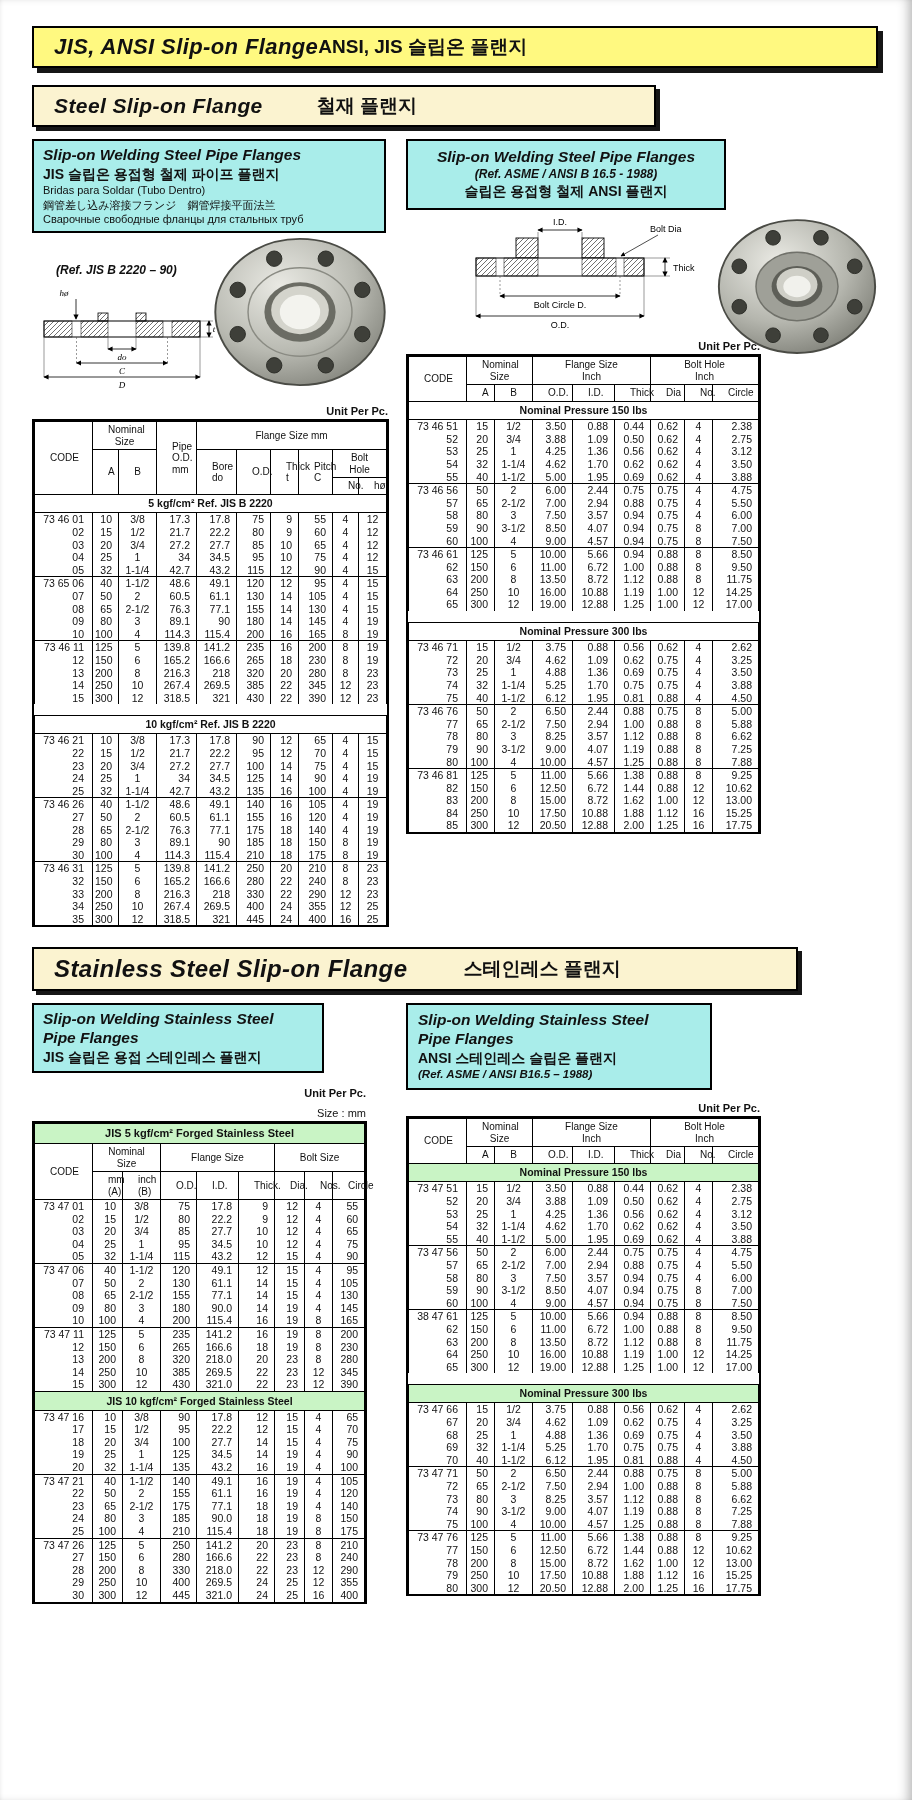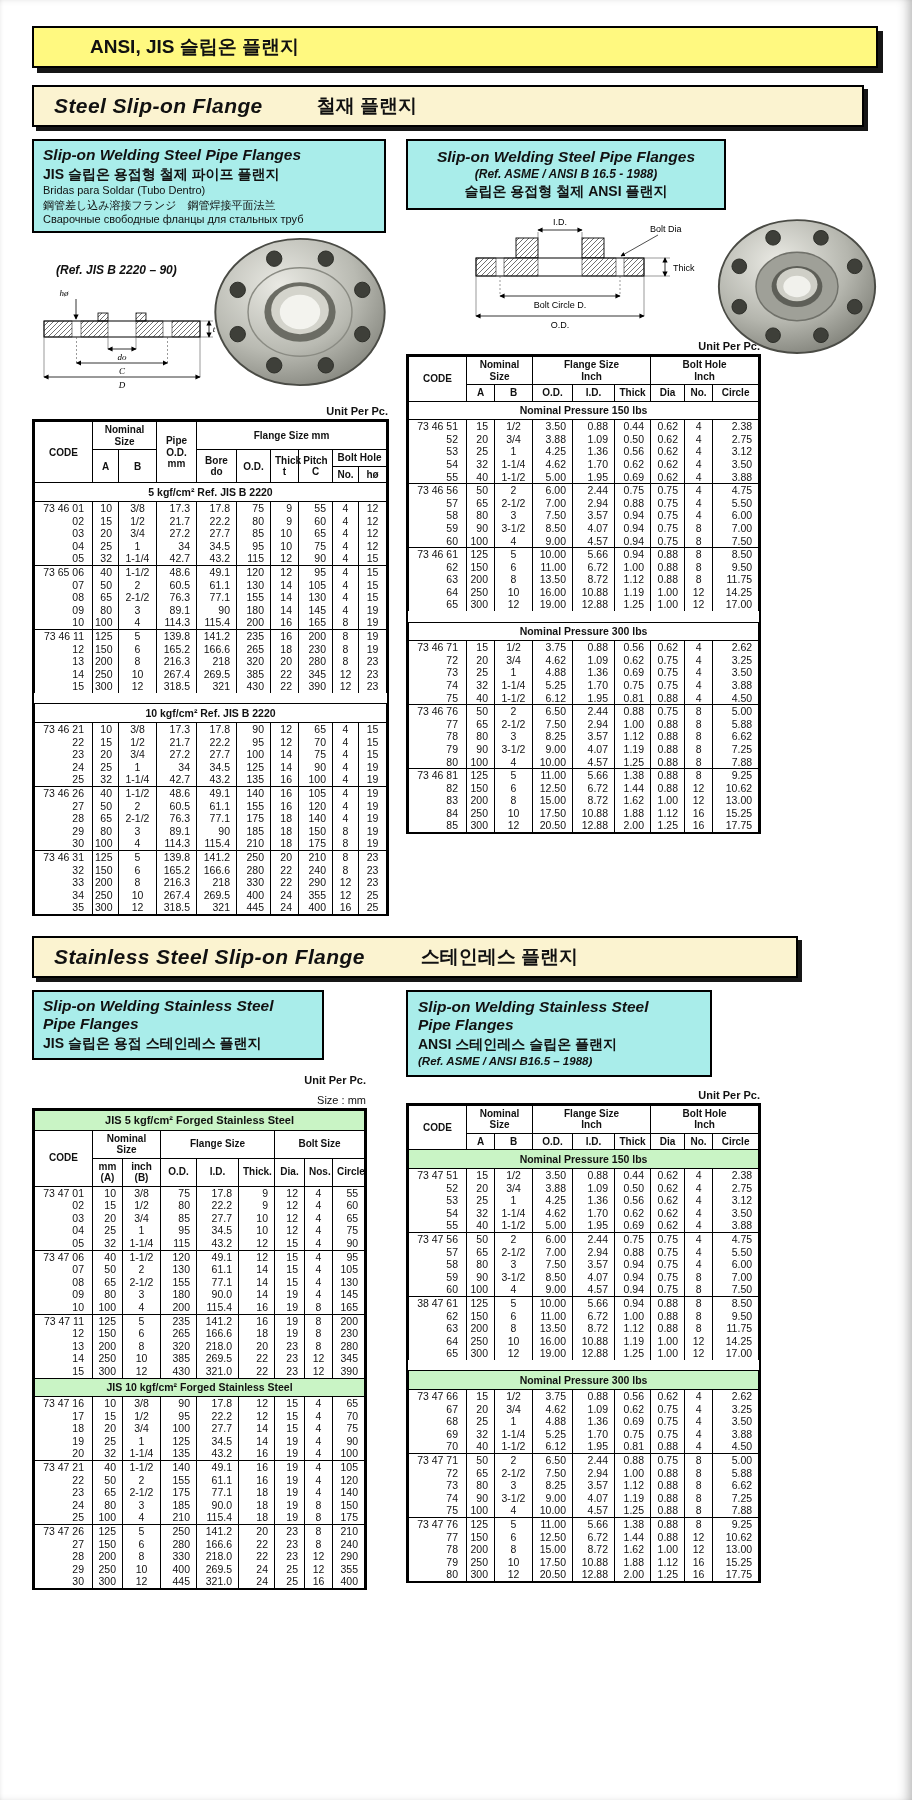--- a/index.html
+++ b/index.html
@@ -4,28 +4,28 @@
 <style>
   * { box-sizing: border-box; margin: 0; padding: 0; }
   html, body { background: #ffffff; }
   body { font-family: "Liberation Sans", sans-serif; color: #111; }
   .page { position: relative; width: 912px; height: 1800px; background: #fff; overflow: hidden;
           box-shadow: inset -9px 0 12px -6px rgba(0,0,0,.3), inset 2px 0 5px -3px rgba(0,0,0,.15); }
 
   
   .banner { border: 2.5px solid #000; display: flex; align-items: center; padding: 6px 20px; }
   .banner .b-en { font-style: italic; font-weight: bold; font-size: 22px; letter-spacing: .4px; white-space: nowrap; }
-  .banner .b-ko { font-weight: bold; font-size: 19px; margin-left: 36px; white-space: nowrap; }
+  .banner .b-ko { font-weight: bold; font-size: 19px; white-space: nowrap; }
   .banner-main { margin: 26px 34px 0 32px; background: #FFF980; box-shadow: 5px 5px 0 0 #161616; }
   .banner-sub  { margin: 17px 0 0 32px; background: #FBF3D0; box-shadow: 4px 4px 0 0 #161616; }
-  .banner-steel { width: 832px; align-items: center; }
+  .banner-steel { width: 624px; align-items: center; }
   .banner-steel .b-en { font-size: 21px; }
   .banner-steel .b-ko { margin-left: 54px; }
   .banner-ss { width: 766px; }
-  .banner-ss .b-en { font-size: 21px; }
+  .banner-ss .b-en { font-size: 24px; }
   .banner-ss .b-ko { margin-left: 56px; }
 
   
   .cols { display: flex; gap: 12px; padding: 12px 28px 0 32px; }
   .col-l { width: 362px; position: relative; }
   .col-r { width: 478px; position: relative; }
 
   
   .cyan { background: #A9EDEA; border: 2px solid #000; padding: 5px 9px; }
   .cyan .t-en { font-style: italic; font-weight: bold; font-size: 15.5px; line-height: 1.2; }
@@ -50,40 +50,41 @@
   
   .unit { text-align: right; font-weight: bold; font-size: 11px; margin: 4px 0 2px; }
   .unit.sz { font-weight: normal; margin-top: 8px; }
   .u356 { width: 356px; }
   .u354 { width: 354px; }
   .u334 { width: 334px; }
 
   
   .tframe { display: inline-block; border: 2px solid #000; background: #fff; }
   table { border-collapse: collapse; table-layout: fixed; font-size: 10.5px; }
-  th { border: 1px solid #000; font-weight: bold; font-size: 10px; line-height: 1.15;
-       padding: 2px 4px; text-align: center; white-space: pre-line; vertical-align: middle; }
+  th { border: 1px solid #000; font-weight: normal; font-size: 10px; line-height: 1.15;
+       padding: 2px 15px; text-align: center; white-space: pre-line; vertical-align: middle; }
   th.green { background: #C9F4C5; font-weight: bold; font-size: 11px; padding: 3px 0; }
   td { border-left: 1px solid #000; border-right: 1px solid #000; padding: 0 2px;
        line-height: 12.6px; height: 12.6px; white-space: nowrap; overflow: hidden; }
   td.code { text-align: right; padding-right: 8px; }
   td.a-r { text-align: right; padding-right: 6px; }
   td.a-c { text-align: center; }
   tr.grp-first td { border-top: 1px solid #000; }
   tr.sec-title td { border: 1px solid #000; text-align: center; font-weight: bold; font-size: 10.5px; padding: 2.5px 0; }
   tr.sec-title.green td { background: #C9F4C5; }
   tr.spacer td { border-left: none; border-right: none; height: 11px; }
   .w352 { width: 352px; } .w350 { width: 350px; } .w330 { width: 330px; }
 </style>
 </head>
 <body>
 
 <div class="page">
 
   <div class="banner banner-main">
+    <span class="b-en">JIS, ANSI Slip-on Flange</span>
     <span class="b-ko">ANSI, JIS 슬립온 플랜지</span>
   </div>
 
   <div class="banner banner-sub banner-steel">
     <span class="b-en">Steel Slip-on Flange</span>
     <span class="b-ko">철재  플랜지</span>
   </div>
 
   <div class="cols">
 

